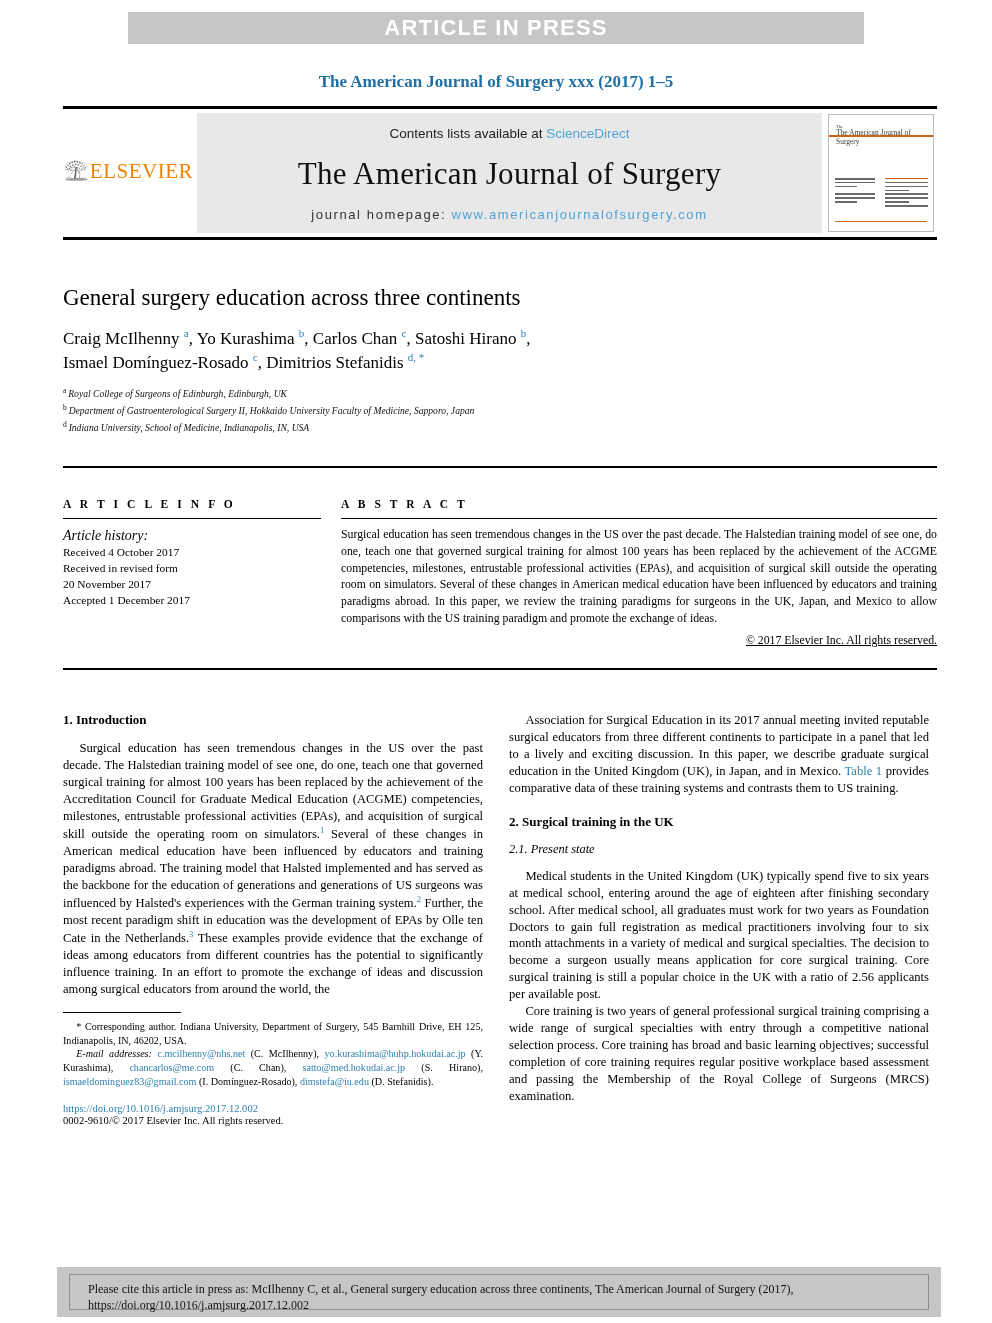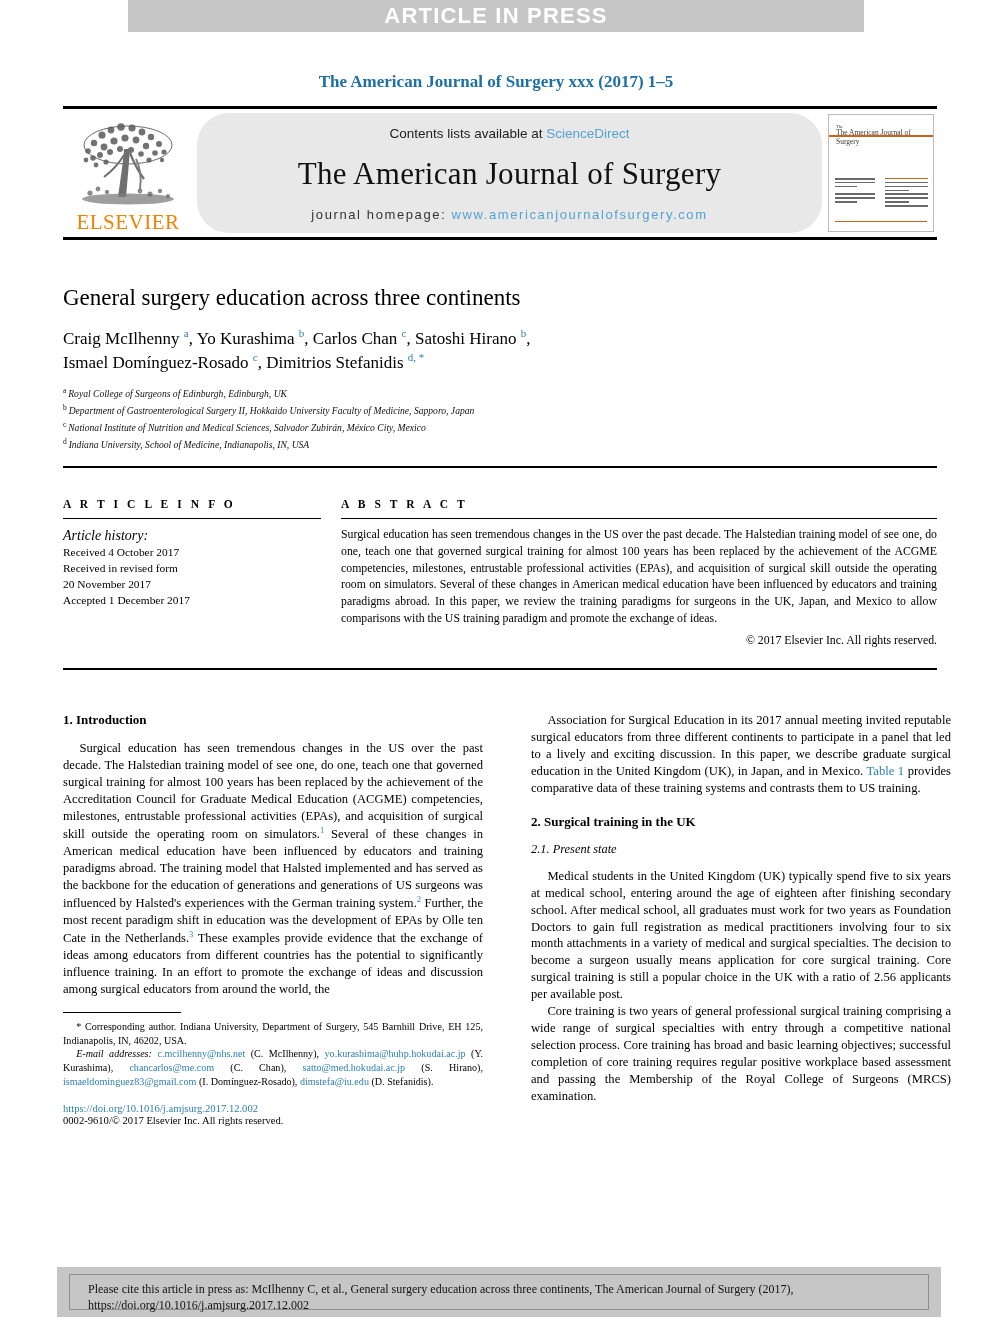--- a/index.html
+++ b/index.html
@@ -13,21 +13,21 @@
     font-family: "Liberation Serif", serif;
     color: #000000;
     position: relative;
     overflow: hidden;
   }
 
   
   .press-banner {
     position: absolute;
     left: 128px;
-    top: 0;
+    top: 12px;
     width: 736px;
     height: 32px;
     background: #c6c6c6;
     display: flex;
     align-items: center;
     justify-content: center;
   }
   .press-banner-text {
     color: #ffffff;
     font-family: "Liberation Sans", sans-serif;
@@ -59,21 +59,21 @@
     border-bottom: 3px solid #000;
     height: 134px;
     box-sizing: border-box;
     display: flex;
     align-items: stretch;
   }
   .elsevier-logo {
     width: 130px;
     flex: 0 0 130px;
     display: flex;
-    flex-direction: column;
+    flex-direction: row;
     align-items: center;
     justify-content: flex-end;
     padding-bottom: 4px;
     box-sizing: border-box;
   }
   .tree-svg { display:block; }
   .elsevier-word {
     font-family: "Liberation Serif", serif;
     font-size: 21px;
     letter-spacing: 0.5px;
@@ -84,21 +84,20 @@
   .masthead-center {
     flex: 1 1 auto;
     background: #e8e8e8;
     display: flex;
     flex-direction: column;
     justify-content: space-between;
     align-items: center;
     padding: 13px 0 11px 0;
     margin: 4px 6px 4px 4px;
     box-sizing: border-box;
-    border-radius: 32px;
   }
   .contents-line {
     font-family: "Liberation Sans", sans-serif;
     font-size: 13.5px;
     color: #222;
   }
   .contents-line .sd { color: #53a3d4; }
   .journal-big-title {
     font-family: "Liberation Serif", serif;
     font-size: 31px;
@@ -202,31 +201,32 @@
   .abstract-text {
     font-size: 11.8px;
     line-height: 1.42;
     text-align: justify;
     color: #000;
   }
   .abstract-copy {
     font-size: 11.8px;
     text-align: right;
     margin-top: 6px;
+    text-decoration: underline;
   }
 
   
   .body-cols {
     position: absolute;
     left: 63px;
     top: 712px;
     width: 874px;
     height: 540px;
     display: flex;
-    gap: 48px;
+    gap: 26px;
   }
   .bcol { width: 420px; flex: 0 0 420px; position: relative; }
   .h2 {
     font-family: "Liberation Serif", serif;
     font-weight: bold;
     font-size: 13px;
     margin: 0 0 12px 0;
   }
   .h2.spaced { margin-top: 17px; }
   .h3 {
@@ -390,21 +390,20 @@
     <div class="cover-footer"></div>
   </div>
 </div>
 
 <div class="title-block">
   <h1 class="paper-title">General surgery education across three continents</h1>
   <div class="authors" id="author-list"><span>Craig McIlhenny </span><sup>a</sup><span>, </span><span>Yo Kurashima </span><sup>b</sup><span>, </span><span>Carlos Chan </span><sup>c</sup><span>, </span><span>Satoshi Hirano </span><sup>b</sup><span>,</span><br><span>Ismael Domínguez-Rosado </span><sup>c</sup><span>, </span><span>Dimitrios Stefanidis </span><sup>d, *</sup></div>
   <div class="affils" id="affil-list">
       <div><sup>a </sup><span>Royal College of Surgeons of Edinburgh, Edinburgh, UK</span></div>
       <div><sup>b </sup><span>Department of Gastroenterological Surgery II, Hokkaido University Faculty of Medicine, Sapporo, Japan</span></div>
-      <div><sup>c </sup><span>National Institute of Nutrition and Medical Sciences, Salvador Zubirán, México City, Mexico</span></div>
       <div><sup>d </sup><span>Indiana University, School of Medicine, Indianapolis, IN, USA</span></div>
     </div>
 </div>
 
 <div class="rule-top"></div>
 
 <div class="infoabs">
   <div class="col-info">
     <div class="sec-label">A R T I C L E  I N F O</div>
     <div class="thin-rule"></div>

